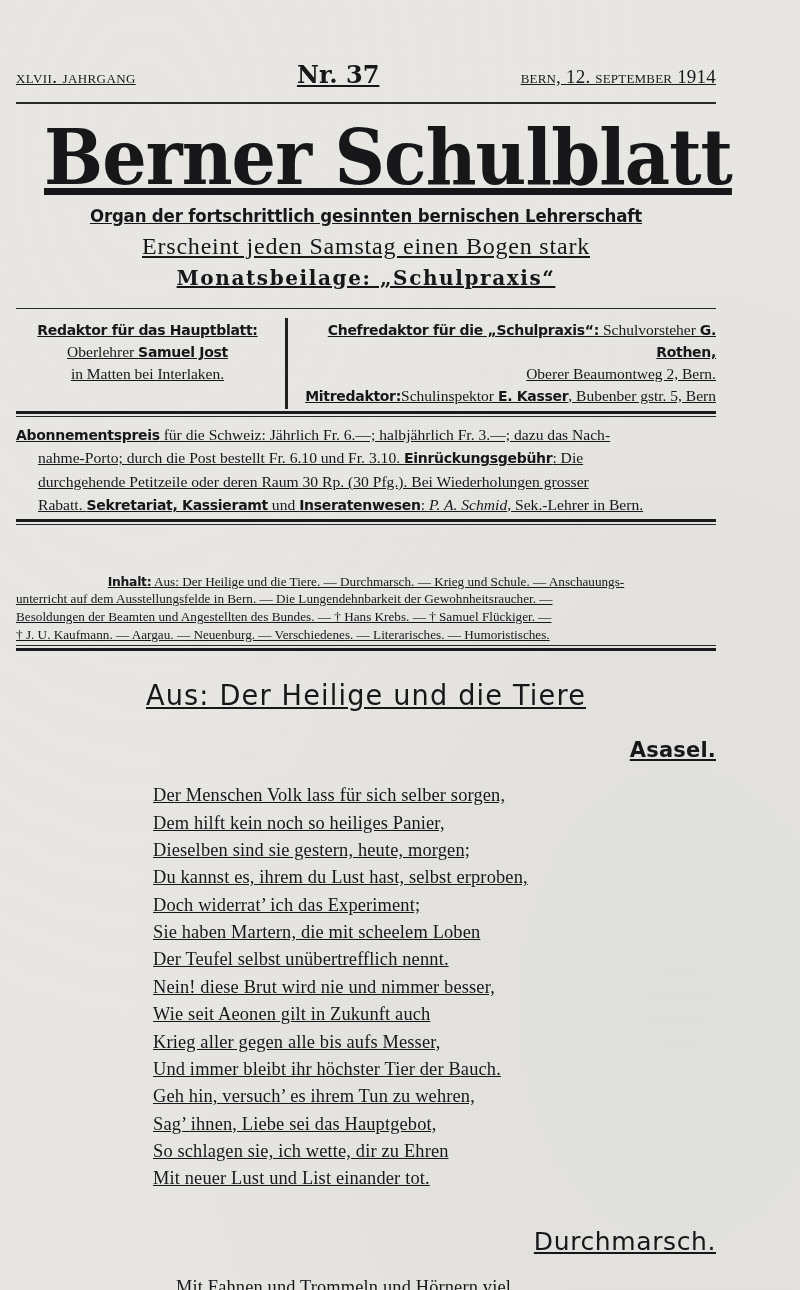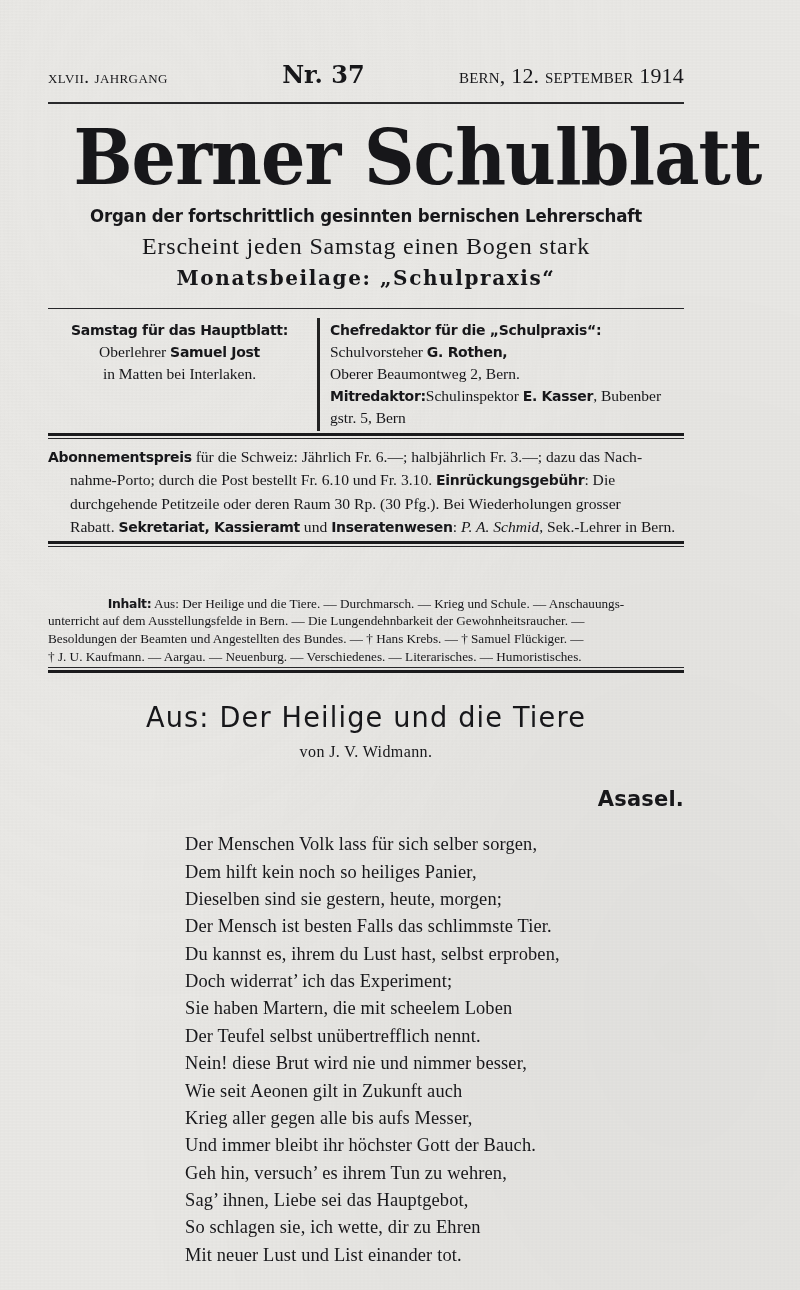--- a/index.html
+++ b/index.html
@@ -26,21 +26,22 @@
       radial-gradient(ellipse at 18% 12%, rgba(255,255,255,0.55), rgba(255,255,255,0) 55%),
       radial-gradient(ellipse at 85% 78%, rgba(0,0,0,0.035), rgba(0,0,0,0) 60%);
     mix-blend-mode: multiply;
     opacity: .85;
   }
   .page {
     position: relative;
     width: 732px;
     height: 1290px;
     box-sizing: border-box;
-    padding: 0 48px;
+    padding: 0 16px;
+    text-decoration: underline;
   }
 
   
   .issue-line {
     display: flex;
     align-items: baseline;
     justify-content: space-between;
     padding-top: 60px;
     height: 34px;
   }
@@ -56,21 +57,21 @@
   .issue-no {
     font-family: "DejaVu Serif", serif;
     font-weight: bold;
     font-size: 24px;
     letter-spacing: 0px;
     margin-left: 60px;
     margin-right: 40px;
     white-space: nowrap;
   }
   .issue-date {
-    font-size: 22px;
+    font-size: 19px;
     white-space: nowrap;
     letter-spacing: .2px;
   }
 
   .rule-hair {
     height: 0;
     border-top: 2px solid #2a2a2c;
     margin: 8px 0 0 0;
   }
 
@@ -145,21 +146,21 @@
     padding: 3px 6px 4px 4px;
   }
   .editors-divider {
     width: 0;
     border-left: 2.4px solid #222;
     border-right: 1px solid #222;
     margin: 2px 10px 2px 4px;
   }
   .editors-right {
     flex: 1;
-    text-align: left;
+    text-align: right;
     font-size: 15.5px;
     line-height: 1.42;
     padding: 3px 0 4px 0;
   }
   .b-sans {
     font-family: "DejaVu Sans", sans-serif;
     font-weight: bold;
     font-size: 14px;
     letter-spacing: -0.3px;
   }
@@ -254,21 +255,21 @@
   <div class="rule-hair"></div>
 
   <div class="masthead-title">Berner Schulblatt</div>
   <div class="masthead-sub1">Organ der fortschrittlich gesinnten bernischen Lehrerschaft</div>
   <div class="masthead-sub2">Erscheint jeden Samstag einen Bogen stark</div>
   <div class="masthead-sub3">Monatsbeilage: „Schulpraxis“</div>
 
   <div style="margin-top:18px" class="rule-thin"></div>
   <div class="editors">
     <div class="editors-left">
-      <span class="b-sans">Samstag für das Hauptblatt:</span><br>
+      <span class="b-sans">Redaktor für das Hauptblatt:</span><br>
       <span>Oberlehrer </span><span class="b-sans">Samuel Jost</span><br>
       <span>in Matten bei Interlaken.</span>
     </div>
     <div class="editors-divider"></div>
     <div class="editors-right">
       <span class="b-sans">Chefredaktor für die „Schulpraxis“:</span><span> Schulvorsteher </span><span class="b-sans">G. Rothen,</span><br>
       <span>Oberer Beaumontweg 2, Bern.</span><br>
       <span class="b-sans">Mitredaktor:</span><span>Schulinspektor </span><span class="b-sans">E. Kasser</span><span>, Bubenber gstr. 5, Bern</span>
     </div>
   </div>
@@ -285,36 +286,34 @@
   <div class="inhalt">
     <span class="inhalt-line c"><span class="b-sans" style="font-size:12.4px">Inhalt:</span><span> Aus: Der Heilige und die Tiere. — Durchmarsch. — Krieg und Schule. — Anschauungs-</span></span>
     <span class="inhalt-line">unterricht auf dem Ausstellungsfelde in Bern. — Die Lungendehnbarkeit der Gewohnheitsraucher. —</span>
     <span class="inhalt-line">Besoldungen der Beamten und Angestellten des Bundes. — † Hans Krebs. — † Samuel Flückiger. —</span>
     <span class="inhalt-line">† J. U. Kaufmann. — Aargau. — Neuenburg. — Verschiedenes. — Literarisches. — Humoristisches.</span>
   </div>
   <div class="rule-double-rev"></div>
 
   <div class="article">
     <div class="article-title">Aus: Der Heilige und die Tiere</div>
-    <div class="article-author">von J. V. Widmann.</div>
 
     <div class="section-head">Asasel.</div>
     <div class="poem">
       <span class="poem-line">Der Menschen Volk lass für sich selber sorgen,</span>
       <span class="poem-line">Dem hilft kein noch so heiliges Panier,</span>
       <span class="poem-line">Dieselben sind sie gestern, heute, morgen;</span>
-      <span class="poem-line">Der Mensch ist besten Falls das schlimmste Tier.</span>
       <span class="poem-line">Du kannst es, ihrem du Lust hast, selbst erproben,</span>
       <span class="poem-line">Doch widerrat’ ich das Experiment;</span>
       <span class="poem-line">Sie haben Martern, die mit scheelem Loben</span>
       <span class="poem-line">Der Teufel selbst unübertrefflich nennt.</span>
       <span class="poem-line">Nein! diese Brut wird nie und nimmer besser,</span>
       <span class="poem-line">Wie seit Aeonen gilt in Zukunft auch</span>
       <span class="poem-line">Krieg aller gegen alle bis aufs Messer,</span>
-      <span class="poem-line">Und immer bleibt ihr höchster Gott der Bauch.</span>
+      <span class="poem-line">Und immer bleibt ihr höchster Tier der Bauch.</span>
       <span class="poem-line">Geh hin, versuch’ es ihrem Tun zu wehren,</span>
       <span class="poem-line">Sag’ ihnen, Liebe sei das Hauptgebot,</span>
       <span class="poem-line">So schlagen sie, ich wette, dir zu Ehren</span>
       <span class="poem-line">Mit neuer Lust und List einander tot.</span>
     </div>
 
     <div class="section-head big">Durchmarsch.</div>
     <div class="poem p2">
       <span class="poem-line">Mit Fahnen und Trommeln und Hörnern viel</span>
 

